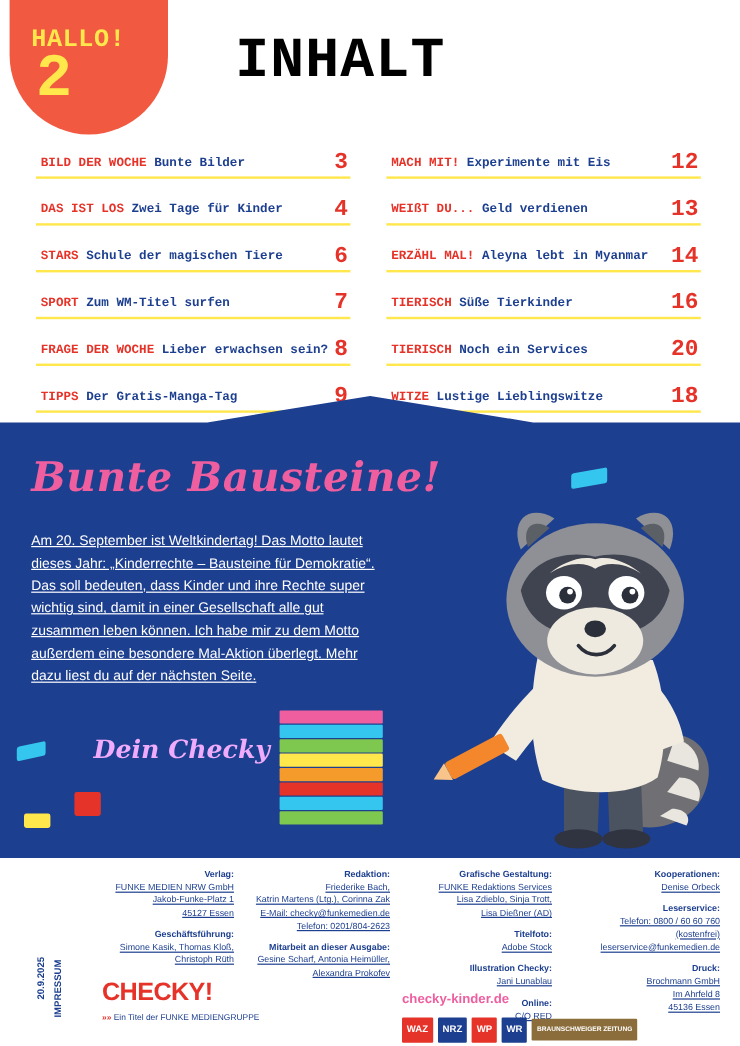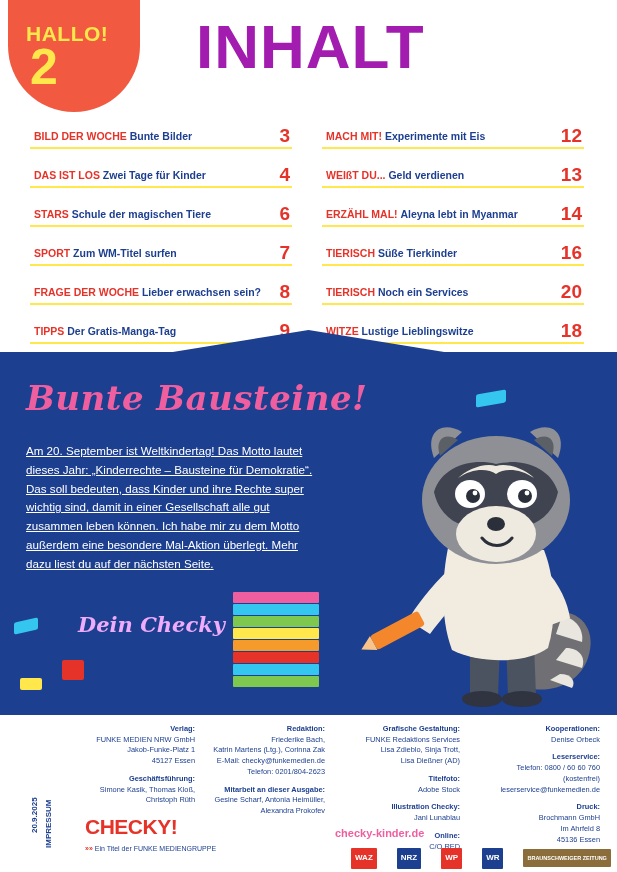--- a/index.html
+++ b/index.html
@@ -13,20 +13,21 @@
     width: 617px; height: 872px;
     overflow: hidden;
     background: #ffffff;
   }
 
   
   .toc-area {
     position: absolute;
     left: 0; top: 0; width: 527px; height: 345px;
     background: #ffffff;
+    font-family: Liberation Mono, monospace;
   }
   .hallo-blob {
     position: absolute;
     left: 8px; top: -40px;
     width: 132px; height: 152px;
     background: #f15a40;
     border-radius: 0 0 66px 66px / 0 0 60px 60px;
     border-bottom-left-radius: 70px;
     border-bottom-right-radius: 70px;
   }
@@ -41,23 +42,23 @@
   .hallo-num {
     position: absolute;
     left: 30px; top: 42px;
     color: #ffe74c;
     font-size: 50px;
     font-weight: bold;
     line-height: 1;
   }
   .inhalt-title {
     position: absolute;
-    left: 196px; top: 16px;
-    color: #a21caf;
-    font-size: 62px;
+    left: 196px; top: 28px;
+    color: #000000;
+    font-size: 47px;
     font-weight: bold;
     letter-spacing: 1px;
     line-height: 1;
   }
 
   .toc-col { position: absolute; top: 120px; }
   .toc-col.left { left: 30px; width: 262px; }
   .toc-col.right { left: 322px; width: 262px; }
 
   .toc-row {
@@ -160,21 +161,21 @@
     font-size: 7.4px;
     color: #1d3f8f;
     line-height: 1.45;
     text-align: right;
   }
   .imp-col.c1 { left: 85px; width: 110px; }
   .imp-col.c2 { left: 205px; width: 120px; }
   .imp-col.c3 { left: 335px; width: 125px; }
   .imp-col.c4 { left: 470px; width: 130px; }
   .imp-h { font-weight: bold; display: block; }
-  .imp-b { display: block; margin-bottom: 7px; }
+  .imp-b { display: block; margin-bottom: 7px; text-decoration: underline; }
 
   .checky-logo {
     position: absolute;
     left: 85px; top: 100px;
     color: #e63329;
     font-size: 21px;
     font-weight: bold;
     letter-spacing: -0.5px;
   }
   .checky-tag {
@@ -191,21 +192,21 @@
     font-size: 11px;
     font-weight: bold;
   }
   .logo-bar {
     position: absolute;
     left: 335px; top: 133px;
     display: flex; align-items: center; gap: 4px;
   }
   .lg {
     font-size: 8px; font-weight: bold; color: #fff;
-    padding: 6px 4px; border-radius: 1px; line-height: 1.1; margin-left: 16px;
+    padding: 6px 4px; border-radius: 1px; line-height: 1.1;
   }
   .lg.waz { background: #e63329; }
   .lg.nrz { background: #1d3f8f; }
   .lg.wp { background: #e63329; }
   .lg.wr { background: #1d3f8f; }
   .lg.bz { background: #8a6d3b; font-size: 5.5px; }
 </style>
 </head>
 <body>
 

